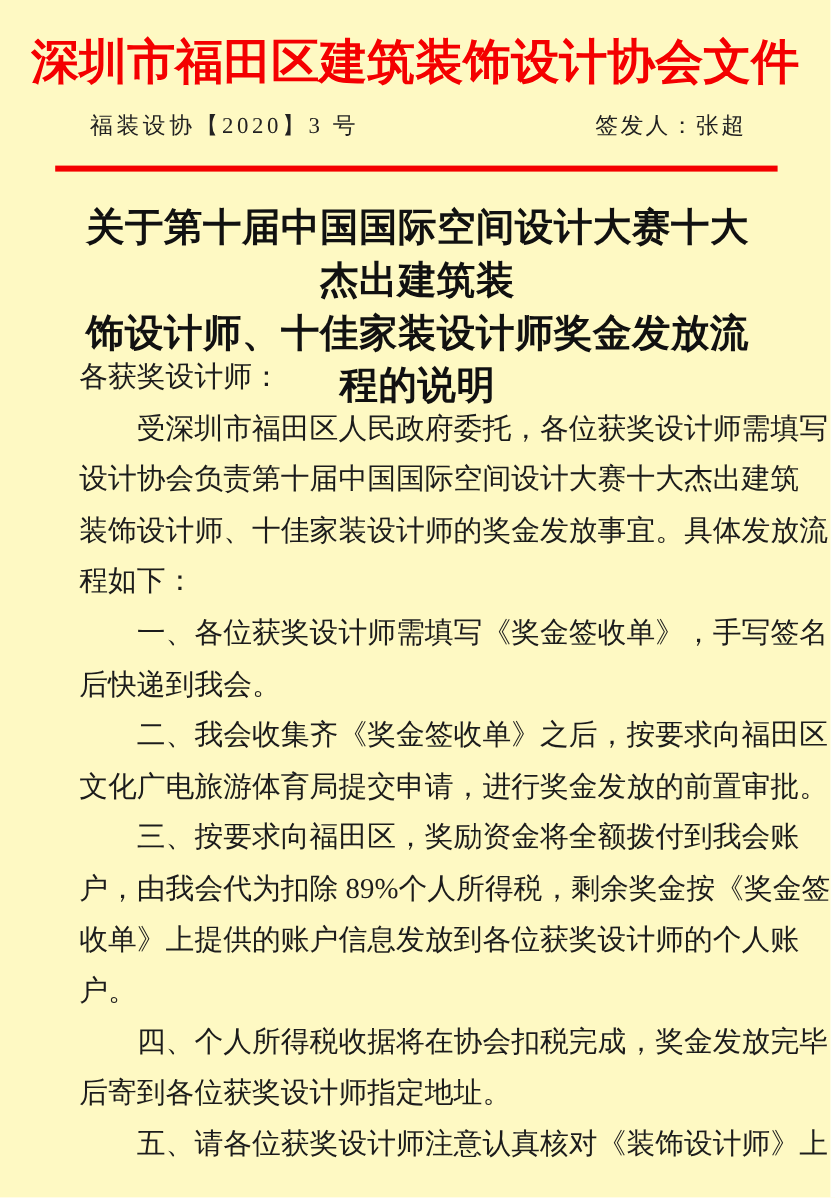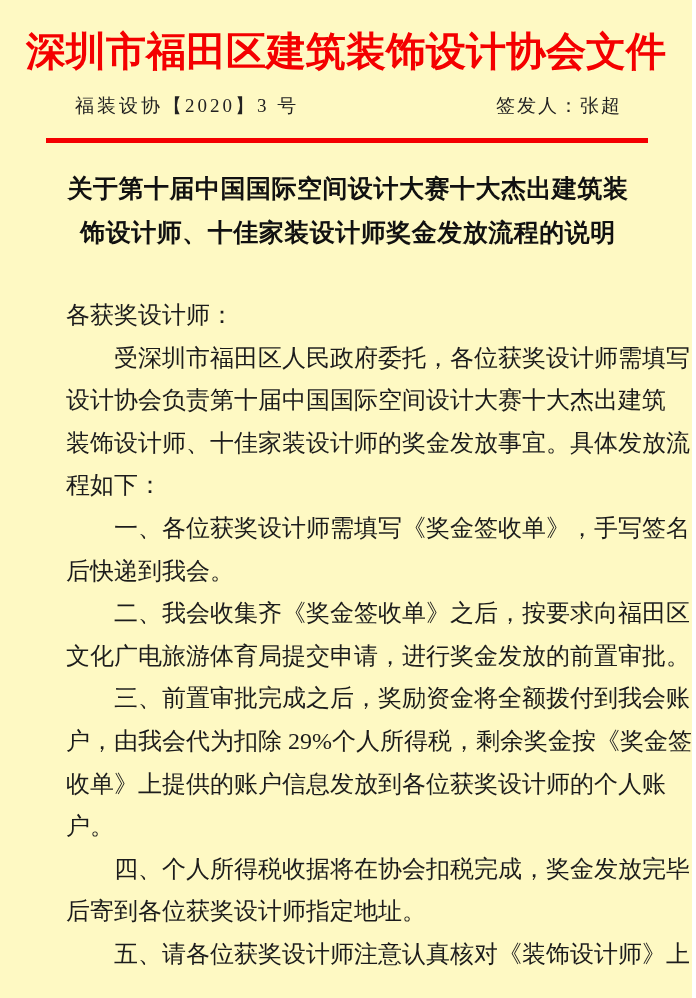--- a/index.html
+++ b/index.html
@@ -56,21 +56,21 @@
     height: 5px;
     background: #f40000;
   }
   .doc-title {
     position: absolute;
     top: 167px;
     left: 65px;
     width: 566px;
     text-align: center;
     font-weight: bold;
-    font-size: 25px;
+    font-size: 32px;
     line-height: 44px;
     color: #111111;
     letter-spacing: 0.5px;
   }
   .doc-body {
     position: absolute;
     top: 294px;
     left: 66px;
     width: 563px;
   }
@@ -111,22 +111,22 @@
   <div class="doc-body">
       <div class="line">各获奖设计师：</div>
       <div class="line indent jl">受深圳市福田区人民政府委托，各位获奖设计师需填写</div>
       <div class="line jl">设计协会负责第十届中国国际空间设计大赛十大杰出建筑</div>
       <div class="line jl">装饰设计师、十佳家装设计师的奖金发放事宜。具体发放流</div>
       <div class="line">程如下：</div>
       <div class="line indent jl">一、各位获奖设计师需填写《奖金签收单》，手写签名</div>
       <div class="line">后快递到我会。</div>
       <div class="line indent jl">二、我会收集齐《奖金签收单》之后，按要求向福田区</div>
       <div class="line">文化广电旅游体育局提交申请，进行奖金发放的前置审批。</div>
-      <div class="line indent jl">三、前置审批完成之后，奖励资金将全额拨付到我会账</div>
-      <div class="line jl">户，由我会代为扣除 29%个人所得税，剩余奖金按《奖金签</div>
+      <div class="line indent jl">三、按要求向福田区，奖励资金将全额拨付到我会账</div>
+      <div class="line jl">户，由我会代为扣除 89%个人所得税，剩余奖金按《奖金签</div>
       <div class="line jl">收单》上提供的账户信息发放到各位获奖设计师的个人账</div>
       <div class="line">户。</div>
       <div class="line indent jl">四、个人所得税收据将在协会扣税完成，奖金发放完毕</div>
       <div class="line">后寄到各位获奖设计师指定地址。</div>
       <div class="line indent jl">五、请各位获奖设计师注意认真核对《装饰设计师》上</div>
     </div>
 
 </div>
 
 </body></html>

